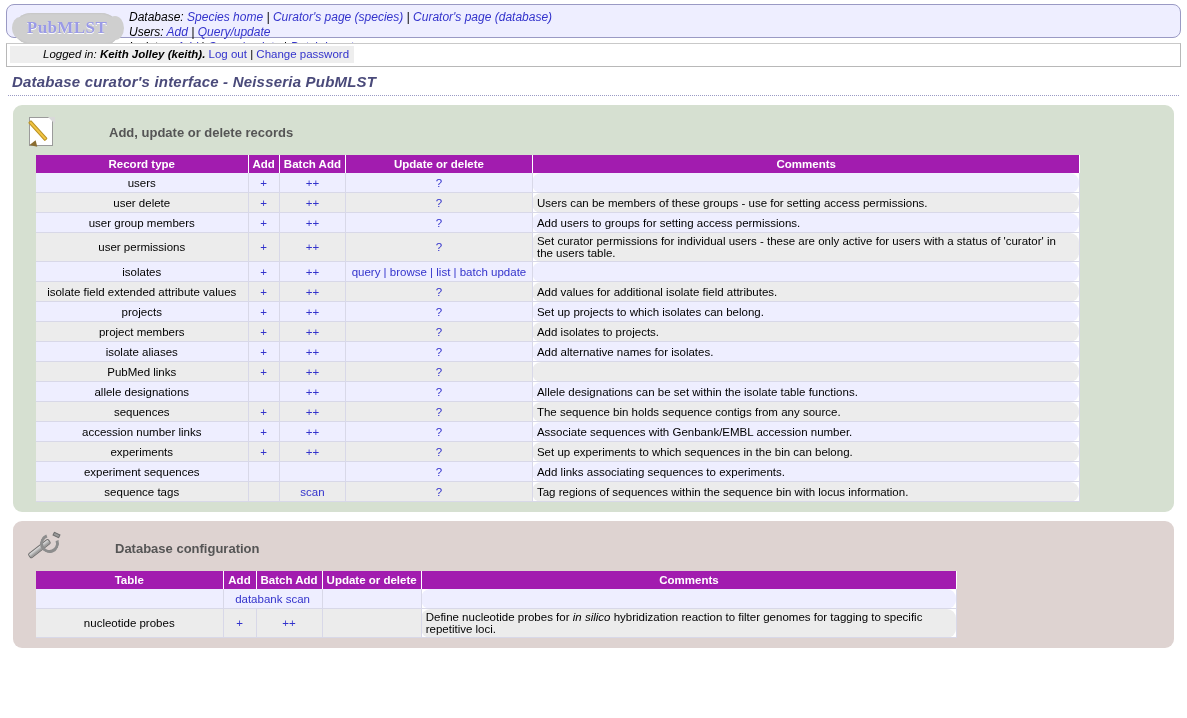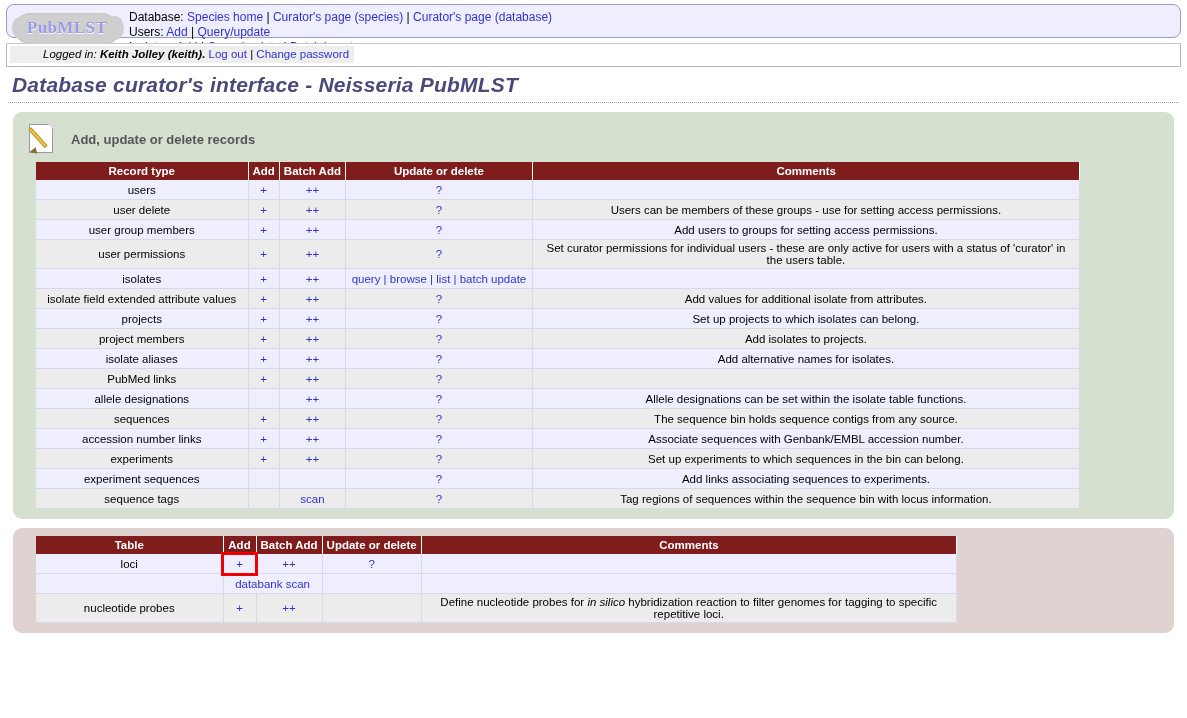--- a/index.html
+++ b/index.html
@@ -47,21 +47,21 @@
     font-weight:bold;font-size:17px;letter-spacing:.4px;
     color:#9a9ae6;
     text-shadow:0 1px 0 #fff;
   }
   #header-links{
     flex:1 1 auto;
     padding:5px 0 0 4px;
     line-height:15px;
     font-size:12px;
   }
-  #header-links div{white-space:nowrap;}
+  #header-links div{white-space:nowrap;font-style:italic;}
   #header-links .lbl{color:#000;}
 
   
   #login-strip{
     margin:5px 6px 0 6px;
     border:1px solid #b8b8b8;
     border-top-color:#c9c9c9;
     background:#ffffff;
     height:24px;
     box-sizing:border-box;
@@ -74,42 +74,42 @@
     margin:2px 0 0 3px;
     font-size:11.5px;
   }
   #login-box .who{font-style:italic;margin-left:28px;}
   #login-box .name{font-style:italic;font-weight:bold;}
 
   
   #page-title{
     margin:6px 0 0 12px;
     font-style:italic;font-weight:bold;
-    font-size:21px;color:#4a4a7a;
+    font-size:15px;color:#4a4a7a;
     letter-spacing:.2px;
   }
   #title-rule{
     margin:5px 8px 0 8px;
     border-top:1px dotted #9a9ac4;
     height:0;
   }
 
   
   .panel{
     margin:9px 13px 0 13px;
     border-radius:9px;
     padding:8px 10px 10px 10px;
     box-sizing:border-box;
     position:relative;
   }
   .panel.green{background:#d6e0d1;}
   .panel.pink{background:#ded3d1;}
   .panel-head{
     display:flex;align-items:center;
-    height:34px;margin:2px 0 6px 6px;
+    height:34px;margin:2px 0 6px 6px;gap:38px;
   }
   .panel-head .title{
     font-weight:bold;font-size:13px;color:#555555;
     margin-left:16px;
   }
 
   
   .icon-pencil{
     position:relative;width:26px;height:30px;flex:0 0 26px;
   }
@@ -158,41 +158,41 @@
 
   
   table.grid{
     border-collapse:collapse;
     margin-left:13px;
     font-size:11.5px;
     background:#ffffff;
     table-layout:fixed;
   }
   table.grid th{
-    background:#7f1d1d;color:#ffffff;
+    background:#a21caf;color:#ffffff;
     font-weight:bold;font-size:11.5px;
     padding:3px 4px;
     border-right:1px solid #ffffff;
     text-align:center;
     white-space:nowrap;
   }
   table.grid th:last-child{border-right:none;}
   table.grid td{
     padding:2px 4px;
     border-right:1px solid #d8d8e8;
     border-bottom:1px solid #d8d8e8;
     vertical-align:middle;
     height:15px;
   }
   table.grid tr.odd td{background:#eeeeff;}
   table.grid tr.even td{background:#ececec;}
   td.c-name{text-align:center;}
   td.c-act{text-align:center;}
   td.c-upd{text-align:center;}
-  td.c-com{text-align:center;border-right:none;}
+  td.c-com{text-align:left;border-right:none;border-radius:9px;}
   .q{color:#3333cc;}
   .sep{color:#3333cc;}
   i.sil{font-style:italic;}
 
   
   .highlight-box{
     outline:3px solid #ee0000;
     outline-offset:-1px;
     position:relative;
     z-index:5;
@@ -296,21 +296,21 @@
           <td class="c-act"><a href="#">+</a></td>
           <td class="c-act"><a href="#">++</a></td>
           <td class="c-upd"><a href="#">query</a><span class="sep"> | </span><a href="#">browse</a><span class="sep"> | </span><a href="#">list</a><span class="sep"> | </span><a href="#">batch update</a></td>
           <td class="c-com"></td>
         </tr>
         <tr class="even">
           <td class="c-name">isolate field extended attribute values</td>
           <td class="c-act"><a href="#">+</a></td>
           <td class="c-act"><a href="#">++</a></td>
           <td class="c-upd"><a href="#" class="q">?</a></td>
-          <td class="c-com">Add values for additional isolate from attributes.</td>
+          <td class="c-com">Add values for additional isolate field attributes.</td>
         </tr>
         <tr class="odd">
           <td class="c-name">projects</td>
           <td class="c-act"><a href="#">+</a></td>
           <td class="c-act"><a href="#">++</a></td>
           <td class="c-upd"><a href="#" class="q">?</a></td>
           <td class="c-com">Set up projects to which isolates can belong.</td>
         </tr>
         <tr class="even">
           <td class="c-name">project members</td>
@@ -373,46 +373,47 @@
           <td class="c-act"></td>
           <td class="c-act"><a href="#">scan</a></td>
           <td class="c-upd"><a href="#" class="q">?</a></td>
           <td class="c-com">Tag regions of sequences within the sequence bin with locus information.</td>
         </tr>
       </tbody>
   </table>
 </div>
 
 <div class="panel pink">
+  <div class="panel-head">
+    <div class="icon-wrench">
+      <div class="handle"></div>
+        <div class="head"></div>
+        <div class="jaw"></div>
+    </div>
+    <div class="title">Database configuration</div>
+  </div>
   <table class="grid" id="config-table">
     <colgroup>
       <col style="width:187px">
         <col style="width:33px">
         <col style="width:62px">
         <col style="width:98px">
         <col style="width:535px">
     </colgroup>
     <thead>
       <tr>
         <th>Table</th>
         <th>Add</th>
         <th>Batch Add</th>
         <th>Update or delete</th>
         <th>Comments</th>
       </tr>
     </thead>
     <tbody>
         <tr class="odd">
-          <td class="c-name">loci</td>
-          <td class="c-act highlight-box"><a href="#">+</a></td>
-          <td class="c-act"><a href="#">++</a></td>
-          <td class="c-upd"><a href="#" class="q">?</a></td>
-          <td class="c-com"></td>
-        </tr>
-        <tr class="odd">
           <td></td>
           <td class="c-act" colspan="2"><a href="#">databank scan</a></td>
           <td></td>
           <td class="c-com"></td>
         </tr>
         <tr class="even">
           <td class="c-name">nucleotide probes</td>
           <td class="c-act"><a href="#">+</a></td>
           <td class="c-act"><a href="#">++</a></td>
           <td class="c-upd"></td>

